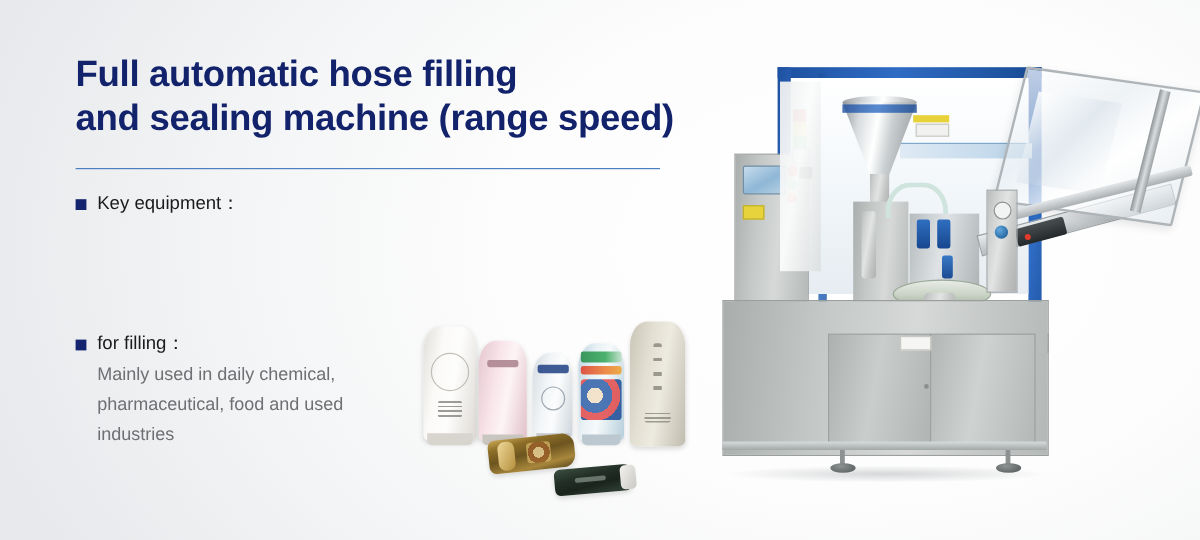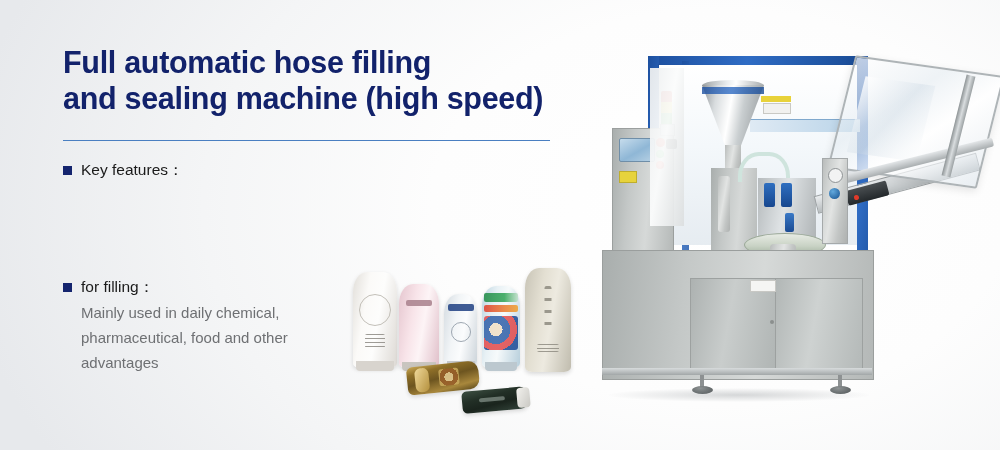--- a/index.html
+++ b/index.html
@@ -65,38 +65,38 @@
     background:linear-gradient(135deg,rgba(255,255,255,.72) 0%,rgba(226,234,240,.55) 35%,rgba(255,255,255,.80) 60%,rgba(214,224,232,.5) 100%);
   }
 </style>
 </head>
 <body>
 
 <div id="banner">
 
   <div id="text-col">
     <h1 id="title">Full automatic hose filling
-and sealing machine (high speed)</h1>
+and sealing machine (range speed)</h1>
   </div>
 
   <div id="divider"></div>
 
   <div class="bullet-block" id="block-features">
     <div class="bullet-head">
       <span class="sq"></span>
-      <span class="head-label">Key features：</span>
+      <span class="head-label">Key equipment：</span>
     </div>
   </div>
 
   <div class="bullet-block" id="block-industry">
     <div class="bullet-head">
       <span class="sq"></span>
       <span class="head-label">for filling：</span>
     </div>
-    <p class="bullet-body" id="body-industry">Mainly used in daily chemical, pharmaceutical, food and other advantages</p>
+    <p class="bullet-body" id="body-industry">Mainly used in daily chemical, pharmaceutical, food and used industries</p>
   </div>
 
   <div id="tubes">
 
     <div class="tube" style="left:6px;top:16px;width:44px;height:96px;">
       <div class="tb-body" style="background:linear-gradient(100deg,#e2dfda 0%,#fbfaf8 30%,#fdfdfc 55%,#ddd9d4 100%);"></div>
       <div class="lbl" style="top:22px;width:30px;height:30px;border-radius:50%;border:1px solid #b9b5ad;"></div>
       <div class="lbl" style="top:62px;width:20px;height:14px;background:repeating-linear-gradient(#8d8a84 0 1.5px,transparent 1.5px 4px);"></div>
       <div class="cap" style="bottom:-3px;width:38px;height:10px;background:#d8d4ce;"></div>
     </div>

